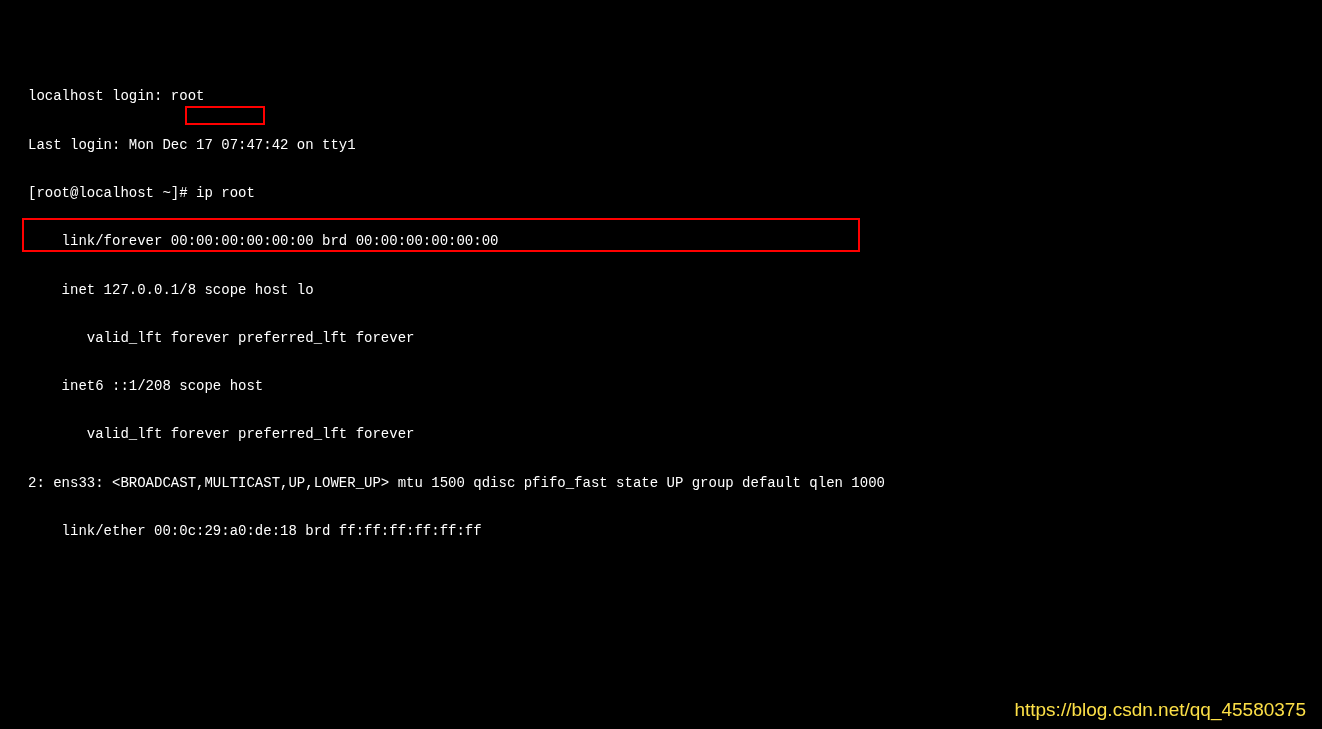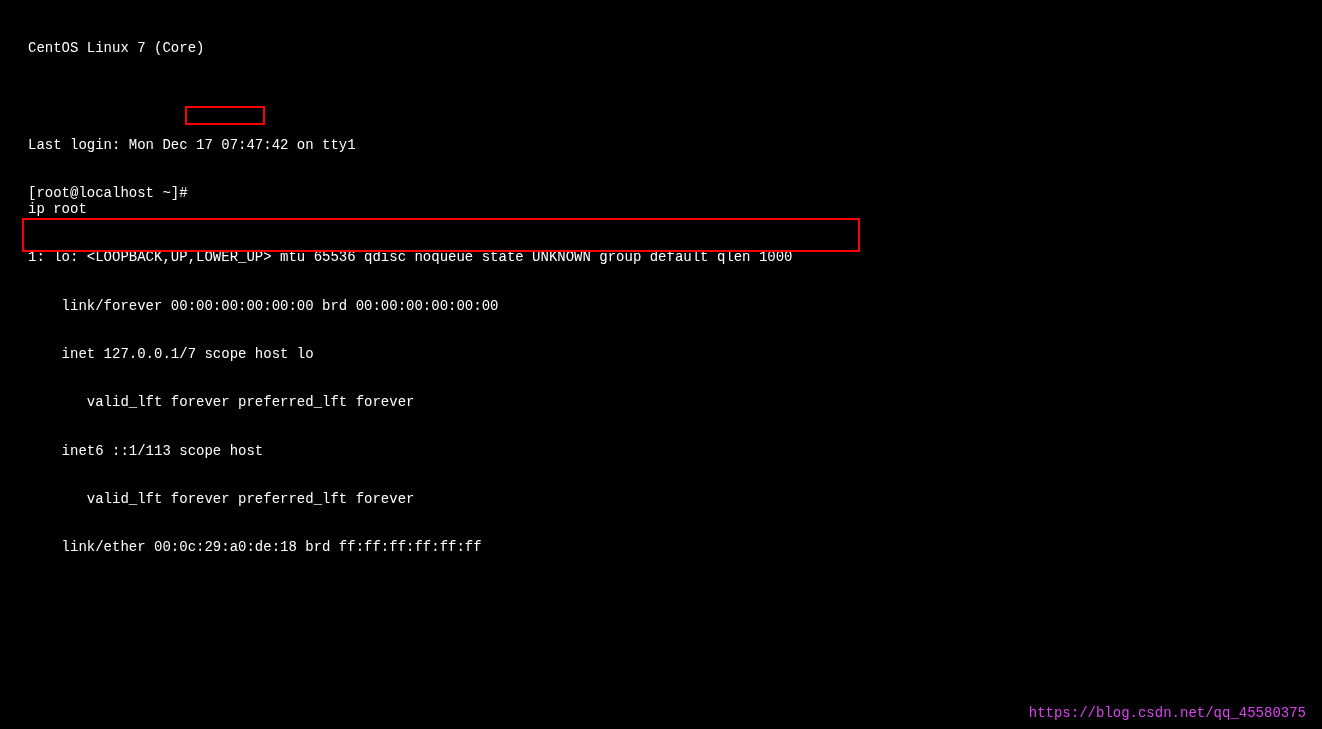--- a/index.html
+++ b/index.html
@@ -42,48 +42,47 @@
       left: 22px;
       top: 218px;
       width: 838px;
       height: 34px;
       pointer-events: none;
     }
     .watermark {
       position: absolute;
       bottom: 8px;
       right: 16px;
-      color: #d946ef;
-      font-family: Liberation Mono, monospace;
-      font-size: 14px;
+      color: #fde047;
+      font-family: Liberation Sans, sans-serif;
+      font-size: 19px;
     }
     .prompt-line {
       display: flex;
-      flex-direction: column;
     }
     .command-part {
       display: inline;
     }
   </style>
 </head>
 <body>
 
 <div class="terminal">
-  <span class="line">CentOS Linux 7 (Core)</span>
   <span class="line"> </span>
+  <span class="line">localhost login: root</span>
   <span class="line">Last login: Mon Dec 17 07:47:42 on tty1</span>
   <div class="line prompt-line">
     <span class="command-part">[root@localhost ~]# </span><span class="command-part">ip root</span>
   </div>
-  <span class="line">1: lo: &lt;LOOPBACK,UP,LOWER_UP&gt; mtu 65536 qdisc noqueue state UNKNOWN group default qlen 1000</span>
   <span class="line">    link/forever 00:00:00:00:00:00 brd 00:00:00:00:00:00</span>
-  <span class="line">    inet 127.0.0.1/7 scope host lo</span>
+  <span class="line">    inet 127.0.0.1/8 scope host lo</span>
   <span class="line">       valid_lft forever preferred_lft forever</span>
-  <span class="line">    inet6 ::1/113 scope host</span>
+  <span class="line">    inet6 ::1/208 scope host</span>
   <span class="line">       valid_lft forever preferred_lft forever</span>
+  <span class="line">2: ens33: &lt;BROADCAST,MULTICAST,UP,LOWER_UP&gt; mtu 1500 qdisc pfifo_fast state UP group default qlen 1000</span>
   <span class="line">    link/ether 00:0c:29:a0:de:18 brd ff:ff:ff:ff:ff:ff</span>
   
 </div>
 
 <div class="highlight-box-1"></div>
 <div class="highlight-box-2"></div>
 
 <div class="watermark">https://blog.csdn.net/qq_45580375</div>
 
 </body></html>

